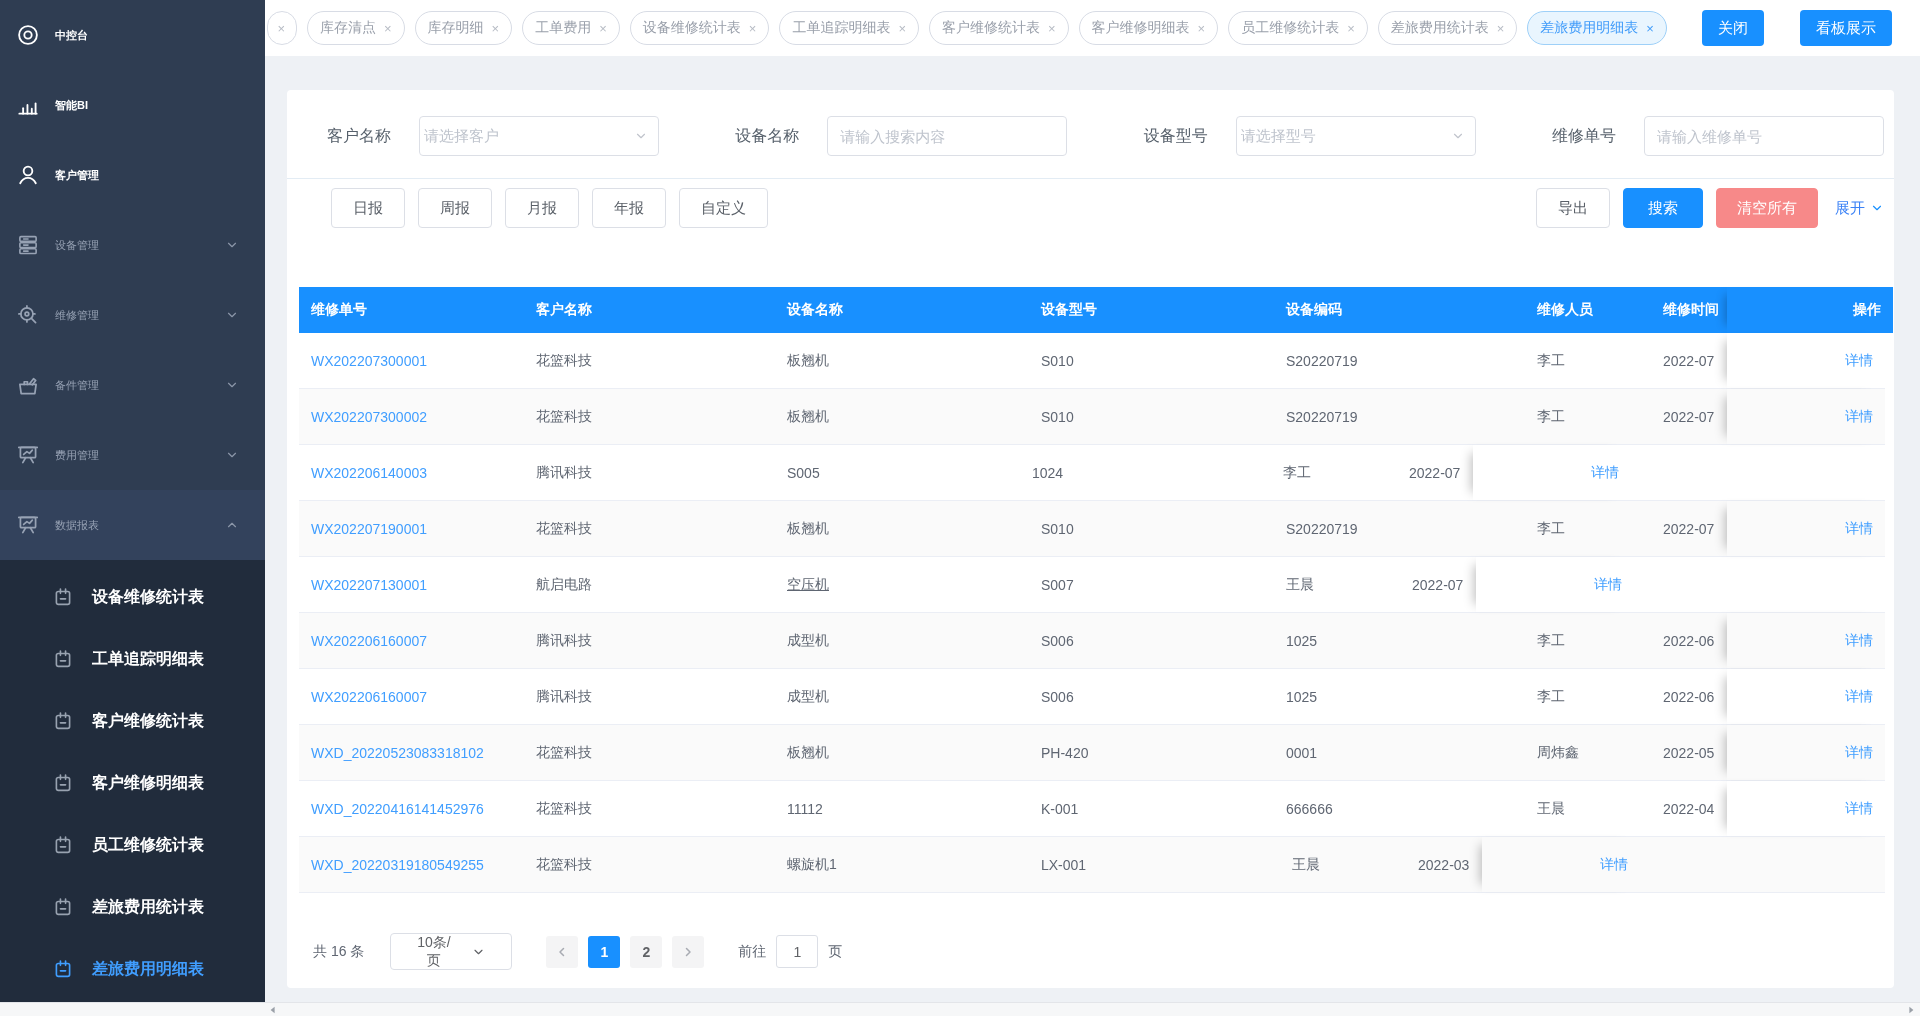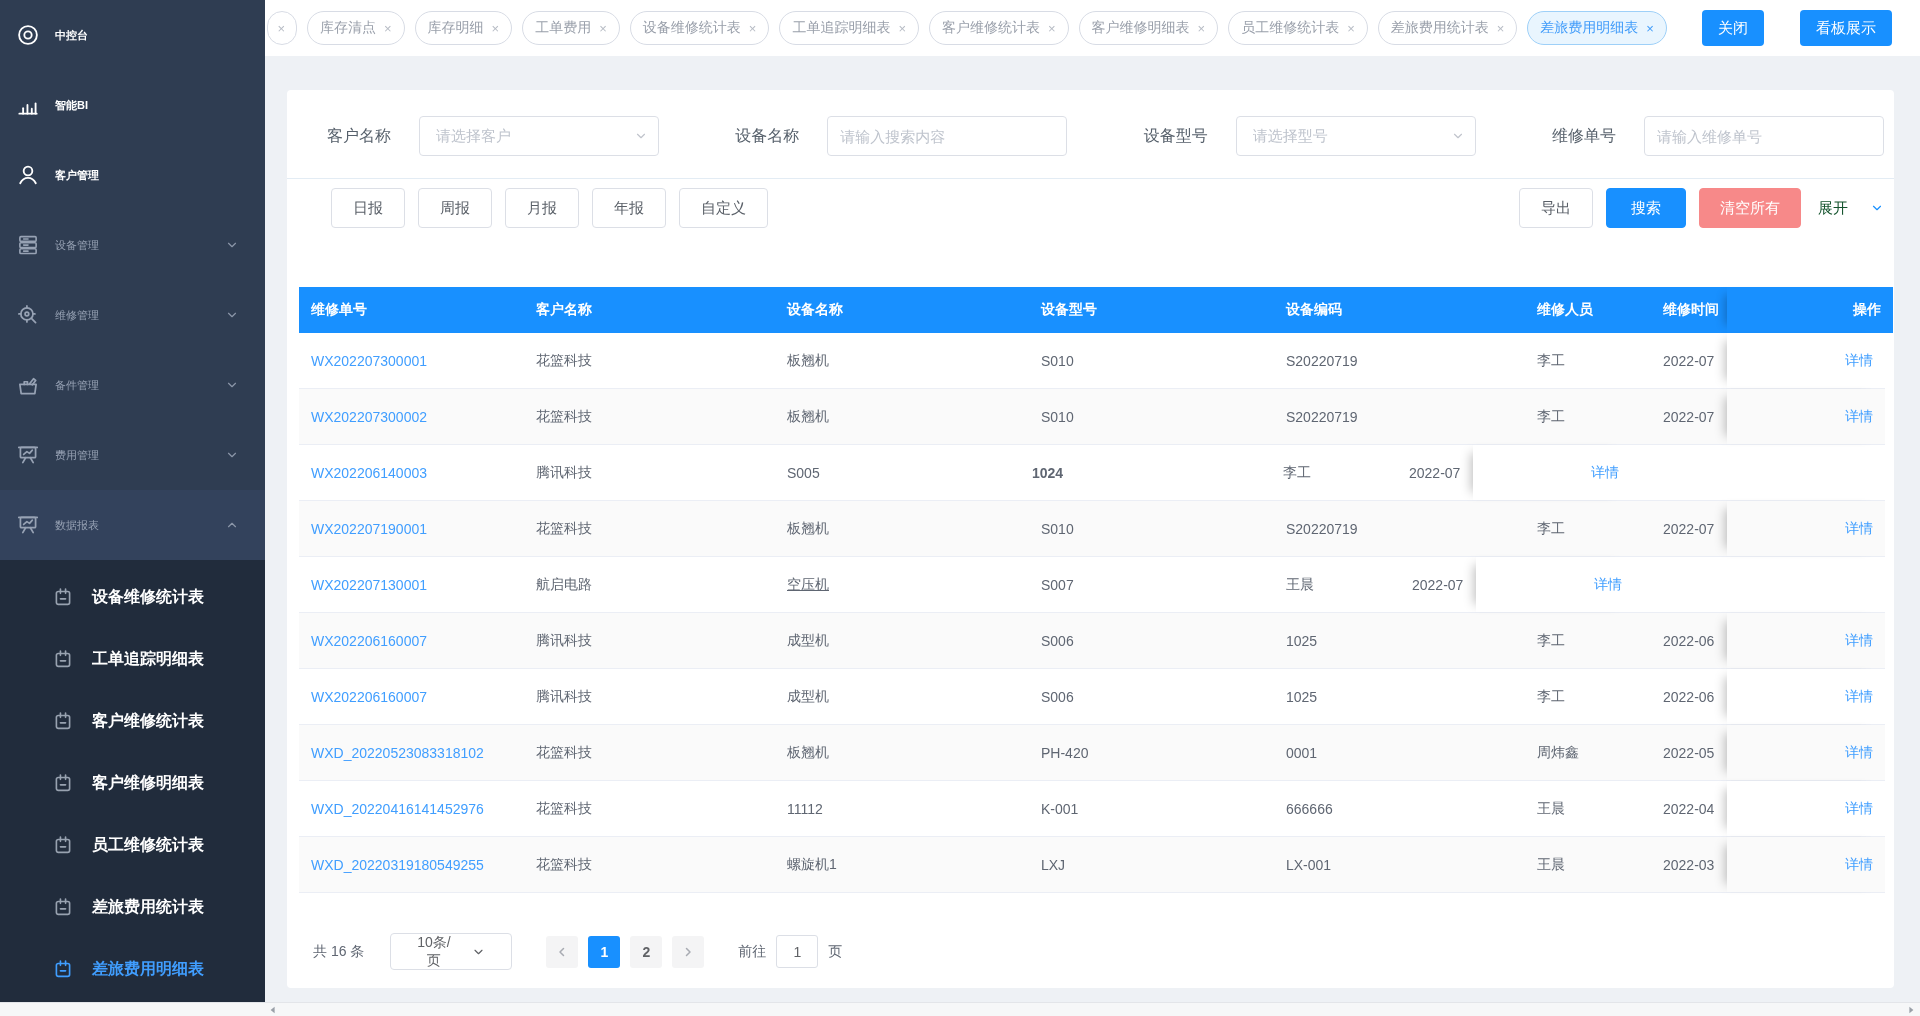--- a/index.html
+++ b/index.html
@@ -54,36 +54,36 @@
 
   
   .filter-row { display:flex; align-items:center; justify-content:space-between;
     padding:26px 10px 22px 40px; }
   .filter-group { display:flex; align-items:center; }
   .filter-label { font-size:16px; color:#56606b; margin-right:28px; white-space:nowrap; }
   .input, .select { width:240px; height:40px; border:1px solid #dcdfe6; border-radius:4px;
     background:#fff; font-size:15px; color:#606266; font-family:inherit; }
   input.input { padding:0 12px; outline:none; }
   input.input::placeholder { color:#bfc4cd; }
-  .select { display:flex; align-items:center; padding:0 10px 0 16px; cursor:pointer; }
+  .select { display:flex; align-items:center; padding:0 10px 0 4px; cursor:pointer; }
   .select .placeholder { color:#bfc4cd; flex:1; white-space:nowrap; overflow:hidden; }
   .sel-chevron { width:14px; height:14px; color:#c0c4cc; flex:none; }
   .divider { border-top:1px solid #e3ecf4; }
 
   
   .toolbar { display:flex; align-items:center; justify-content:space-between;
     padding:9px 10px 0 10px; }
   .btn-group { display:flex; align-items:center; gap:13px;margin-left:34px; }
   .btn { height:40px; border:1px solid #dcdfe6; background:#fff; border-radius:4px;
     padding:0 21px; font-size:15px; color:#5a6068; cursor:pointer;
     font-family:inherit; white-space:nowrap; }
   .btn-search { background:#1890ff; border-color:#1890ff; color:#fff; padding:0 24px; }
   .btn-clear { background:#f78989; border-color:#f78989; color:#fff; padding:0 20px; }
-  .expand-link { color:#14532d; font-size:15px; display:flex; align-items:center;
-    gap:22px; cursor:pointer; margin-left:4px; }
+  .expand-link { color:#3b82f6; font-size:15px; display:flex; align-items:center;
+    gap:5px; cursor:pointer; margin-left:4px; }
   .expand-link .sel-chevron { color:#1890ff; }
 
   
   .table { margin:59px 9px 0 12px; font-size:14px; }
   .t-head { display:flex; background:#1890ff; color:#fff; font-weight:bold;
     height:46px; align-items:center; }
   .t-cell { padding:0 12px; flex:none; overflow:hidden; white-space:nowrap; height:100%;
     display:flex; align-items:center; }
   .t-row { display:flex; height:56px; align-items:center;
     border-bottom:1px solid #ebeef5; background:#ffffff; }
@@ -459,21 +459,21 @@
             <div class="t-cell op-col" style="width: 158px;">
               <span class="link">详情</span>
             </div>
           </div>
           <div class="t-row">
             <div class="t-cell" style="width: 225px;">
               <span class="link">WX202206140003</span>
             </div>
             <div class="t-cell" style="width: 251px;">腾讯科技</div>
             <div class="t-cell" style="width: 245px;">S005</div>
-            <div class="t-cell" style="width: 251px; font-weight: bold;">1024</div>
+            <div class="t-cell" style="width: 251px;">1024</div>
             <div class="t-cell" style="width: 126px;">李工</div>
             <div class="t-cell" style="width: 76px;">2022-07</div>
             <div class="t-cell op-col" style="width: 158px;">
               <span class="link">详情</span>
             </div>
           </div>
           <div class="t-row striped">
             <div class="t-cell" style="width: 225px;">
               <span class="link">WX202207190001</span>
             </div>
@@ -555,21 +555,20 @@
             <div class="t-cell op-col" style="width: 158px;">
               <span class="link">详情</span>
             </div>
           </div>
           <div class="t-row striped">
             <div class="t-cell" style="width: 225px;">
               <span class="link">WXD_20220319180549255</span>
             </div>
             <div class="t-cell" style="width: 251px;">花篮科技</div>
             <div class="t-cell" style="width: 254px;">螺旋机1</div>
-            <div class="t-cell" style="width: 245px;">LXJ</div>
             <div class="t-cell" style="width: 251px;">LX-001</div>
             <div class="t-cell" style="width: 126px;">王晨</div>
             <div class="t-cell" style="width: 76px;">2022-03</div>
             <div class="t-cell op-col" style="width: 158px;">
               <span class="link">详情</span>
             </div>
           </div>
         </div>
 
       <div class="pagination">

